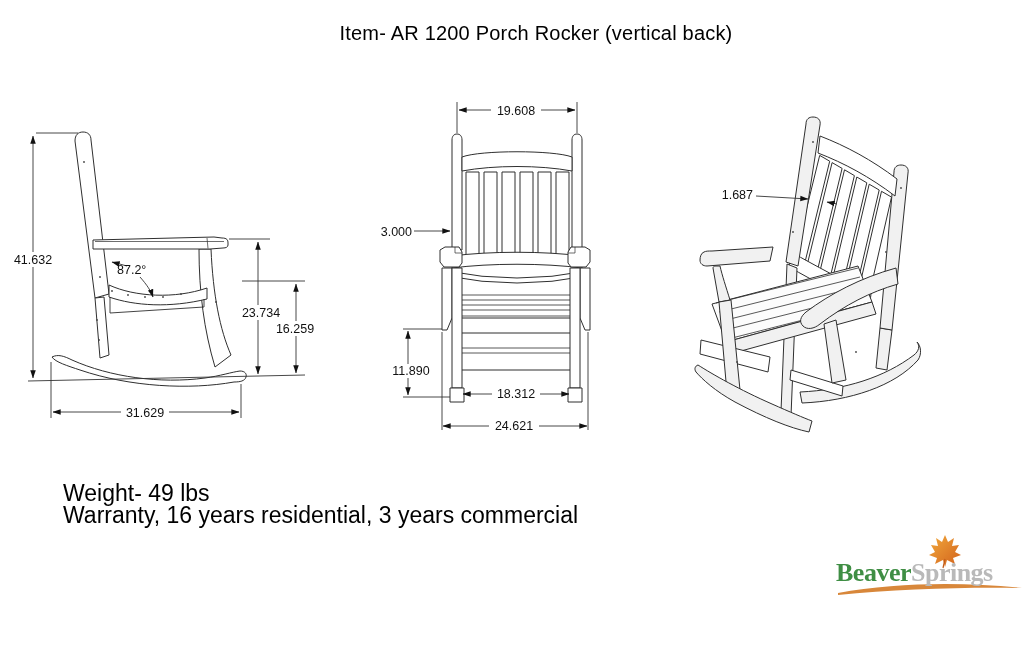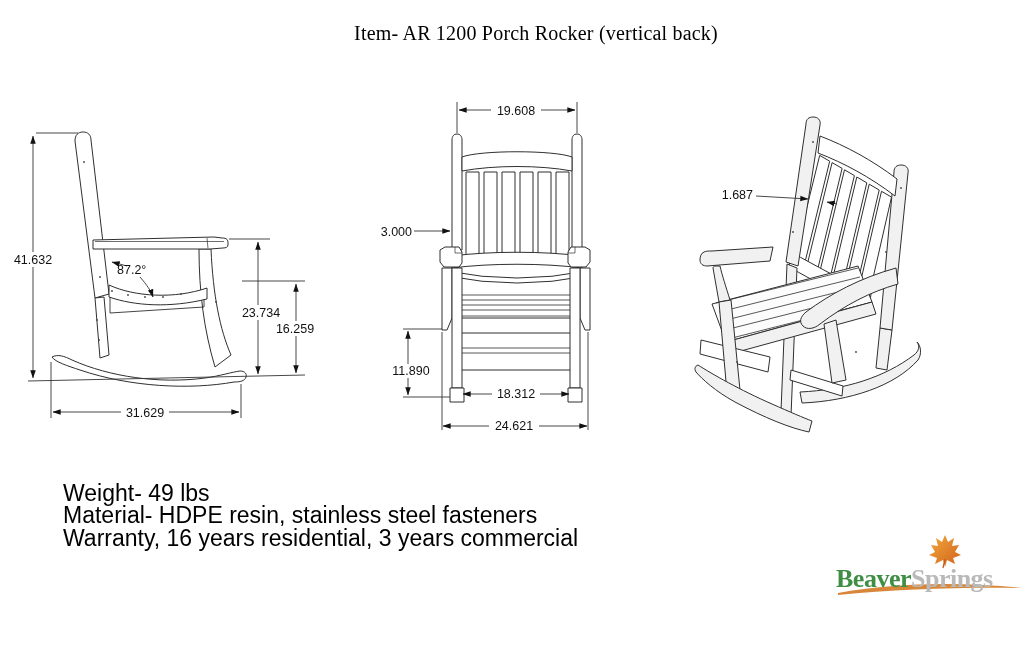--- a/index.html
+++ b/index.html
@@ -5,31 +5,31 @@
   html,body{margin:0;padding:0;}
   body{
     width:1024px;height:650px;background:#ffffff;
     font-family:"Liberation Sans", sans-serif;
     position:relative;overflow:hidden;
   }
   .page{position:absolute;inset:0;}
   .title{
     position:absolute;left:0;right:0;top:22px;
     text-align:center;padding-left:48px;
-    font-size:20px;color:#000;letter-spacing:0.2px;font-family:Liberation Serif, serif;
+    font-size:20px;color:#000;letter-spacing:0.2px;
   }
   svg.drawing{position:absolute;left:0;top:0;width:1024px;height:460px;}
   .dimtext{font-family:"Liberation Sans",sans-serif;font-size:12.5px;fill:#111;}
   .specs{
     position:absolute;left:63px;top:482px;
     font-size:23px;line-height:22.4px;color:#000;
   }
   .logo{position:absolute;left:836px;top:534px;width:188px;height:66px;}
   .logo-words{
-    position:absolute;left:0px;top:30px;white-space:nowrap;
+    position:absolute;left:0px;top:24px;white-space:nowrap;
     font-family:"Liberation Serif", serif;font-weight:700;
     font-size:26px;letter-spacing:-0.5px;
   }
   .logo-primary{color:#3f8e44;}
   .logo-secondary{color:#b9b9b9;}
   .logo-art{position:absolute;left:0;top:0;width:188px;height:66px;}
 </style>
 </head>
 <body>
 
@@ -235,21 +235,20 @@
 
     <g stroke="#333" stroke-width="0.9" fill="none">
       <line x1="756" y1="196" x2="808" y2="199" marker-end="url(#arw)"></line>
       <line x1="837" y1="204" x2="827" y2="202" marker-end="url(#arw)"></line>
     </g>
     <text class="dimtext" x="753" y="199" text-anchor="end">1.687</text>
   </svg>
 
   <div class="specs">
     <div>Weight- 49 lbs</div>
-    <div>Material- HDPE resin, stainless steel fasteners</div>
     <div>Warranty, 16 years residential, 3 years commercial</div>
   </div>
 
   <div class="logo">
     <svg class="logo-art" viewBox="0 0 188 66">
       <defs>
         <linearGradient id="leafgrad" x1="0" y1="0" x2="1" y2="1">
           <stop offset="0" stop-color="#f2a93b"></stop>
           <stop offset="1" stop-color="#d2611c"></stop>
         </linearGradient>

